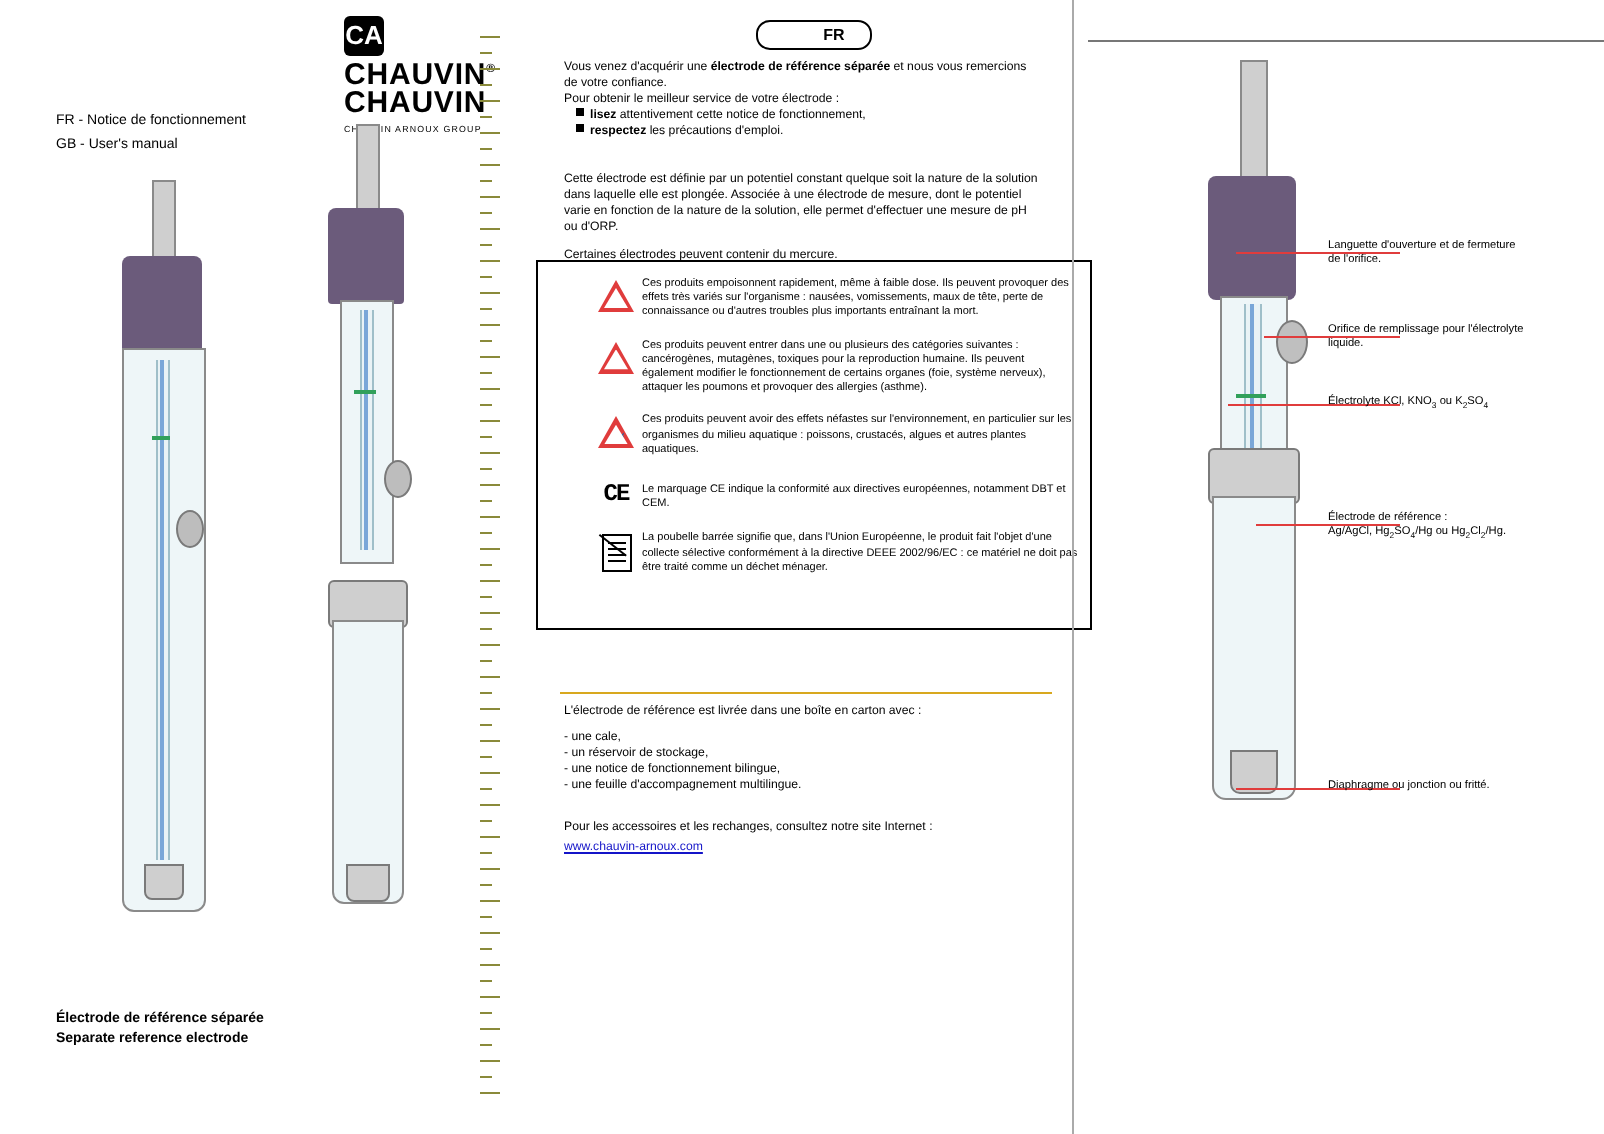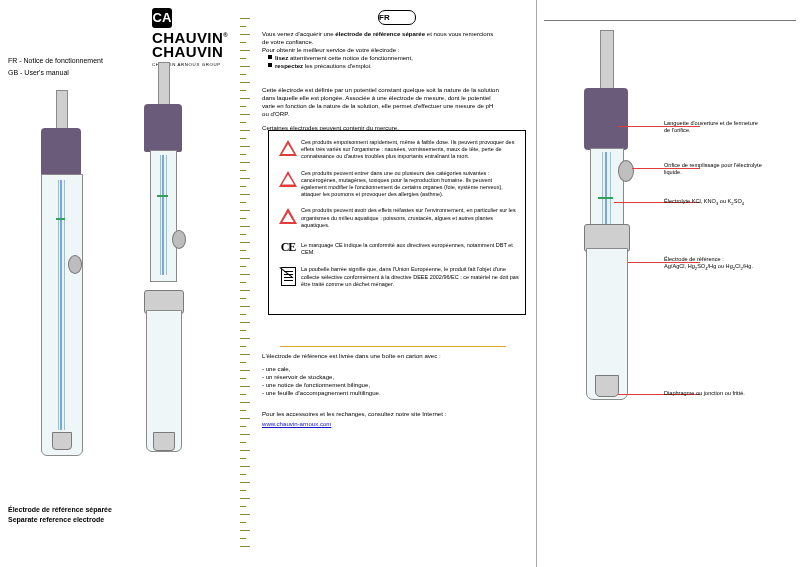--- a/index.html
+++ b/index.html
@@ -7,21 +7,21 @@
     width:802px;height:567px;
     background:#ffffff;
     font-family:"Liberation Sans", sans-serif;
     color:#000;
     position:relative;
     overflow:hidden;
   }
   .page{position:absolute;inset:0;}
 
   
-  .abs{position:absolute;}
+  .abs{position:absolute;padding-left:20px;}
 
   
   #left-col{left:0;top:0;width:248px;height:567px;}
   #brand-logo{left:152px;top:8px;width:92px;height:40px;}
   .logo-mark{
     width:20px;height:20px;border-radius:3px;background:#000;
     color:#fff;font-size:13px;font-weight:bold;text-align:center;
     line-height:20px;float:left;margin-right:4px;
   }
   .logo-txt{font-size:15px;font-weight:bold;letter-spacing:.4px;line-height:14px;}
@@ -47,36 +47,36 @@
   .mu-badge{
     display:inline-block;width:13px;height:13px;border-radius:3px;background:#d8a81e;
     color:#fff;font-size:8px;font-weight:bold;text-align:center;line-height:13px;
     vertical-align:middle;margin-left:6px;
   }
 
   
   #mid-col{left:262px;top:0;width:270px;height:567px;}
   #fr-pill{
     left:116px;top:10px;width:36px;height:13px;border:1px solid #000;border-radius:7px;
-    text-align:left;font-size:8px;font-weight:bold;line-height:13px;
+    text-align:center;font-size:8px;font-weight:bold;line-height:13px;
   }
   .para{font-size:6.1px;line-height:8.1px;text-align:left;}
   #intro{left:0;top:30px;width:262px;}
   #desc{left:0;top:86px;width:262px;}
 
   #warn-box{left:6px;top:130px;width:256px;height:183px;border:1px solid #000;}
   .warn-row{display:flex;margin:6px 6px 0 6px;}
   .warn-ico{width:26px;flex:0 0 26px;display:flex;align-items:flex-start;justify-content:center;padding-top:1px;}
   .warn-txt{flex:1;font-size:5.5px;line-height:7.2px;}
   .tri{width:0;height:0;border-left:9px solid transparent;border-right:9px solid transparent;border-bottom:16px solid #e03c3c;position:relative;}
   .tri:after{content:"";position:absolute;left:-6px;top:4px;width:12px;height:10px;background:#fff;
     clip-path:polygon(50% 0,100% 100%,0 100%);}
   .tri span{position:absolute;left:-3px;top:5px;width:6px;font-size:6px;text-align:center;color:#000;}
 
-  .ce{font-family:Liberation Serif, serif;font-size:12px;font-weight:bold;letter-spacing:-1px;}
+  .ce{font-family:Liberation Mono, monospace;font-size:12px;font-weight:bold;letter-spacing:-1px;}
   .bin{width:13px;height:17px;border:1px solid #000;position:relative;}
   .bin:before{content:"";position:absolute;left:2px;top:3px;width:9px;height:12px;
     background:repeating-linear-gradient(#000 0 1px,transparent 1px 3px);}
   .bin:after{content:"";position:absolute;left:-2px;top:-1px;width:17px;height:1px;background:#000;transform:rotate(38deg);transform-origin:0 0;}
 
   #etat-title{left:0;top:332px;width:262px;text-align:center;font-size:9px;font-weight:bold;letter-spacing:.3px;}
   #etat-rule{left:18px;top:346px;width:226px;height:1px;background:#d8a81e;}
   #etat-body{left:0;top:352px;width:262px;}
   #access{left:0;top:410px;width:262px;}
   #weburl{left:0;top:420px;font-size:6.1px;color:#1414c8;text-decoration:underline;}

